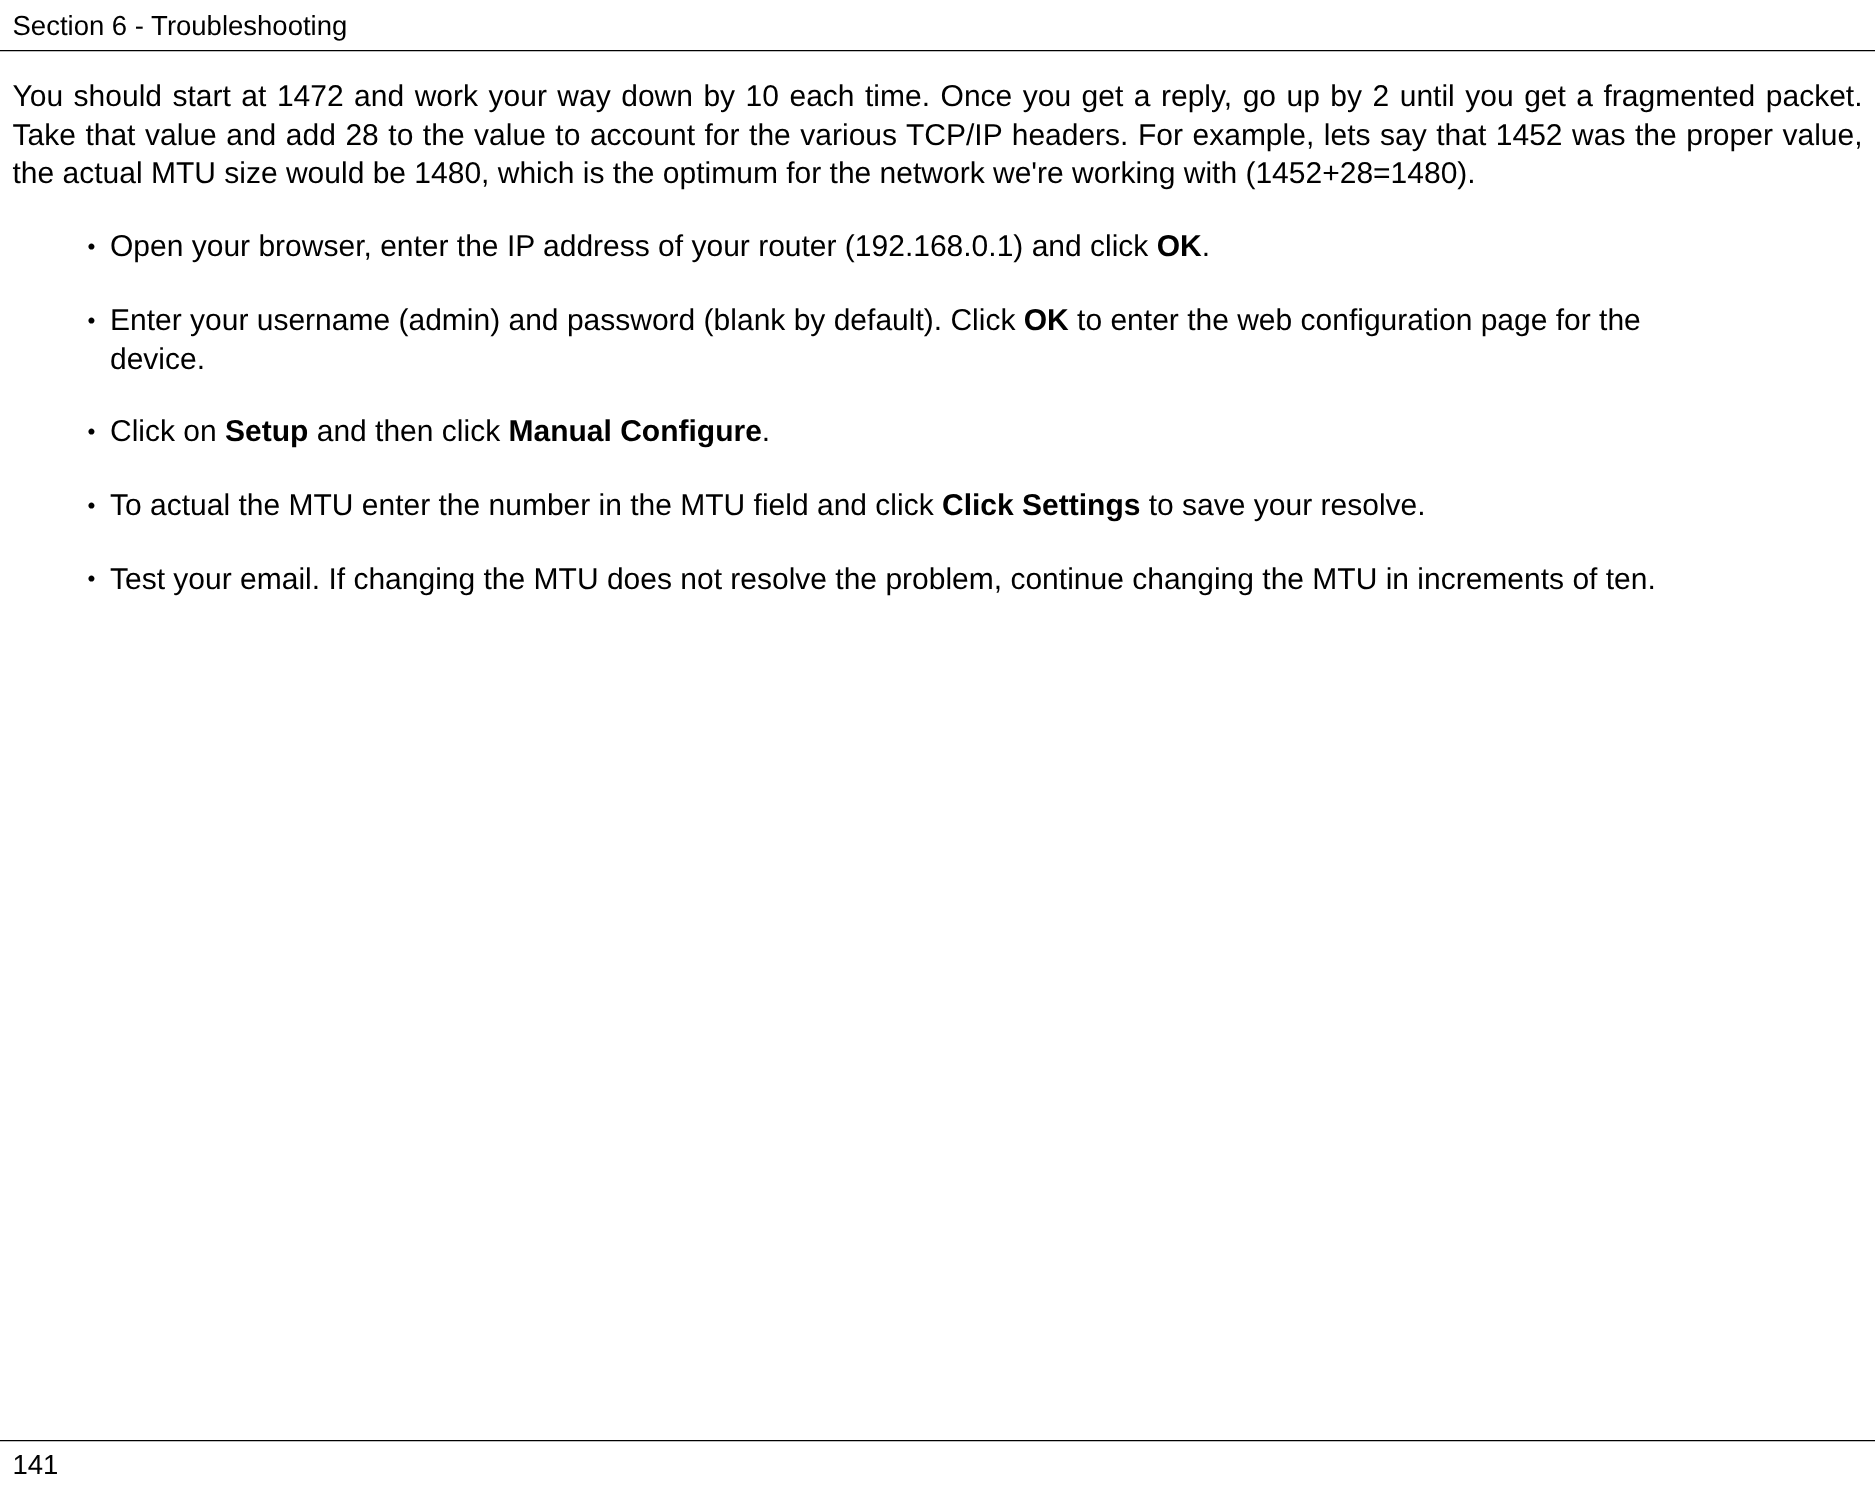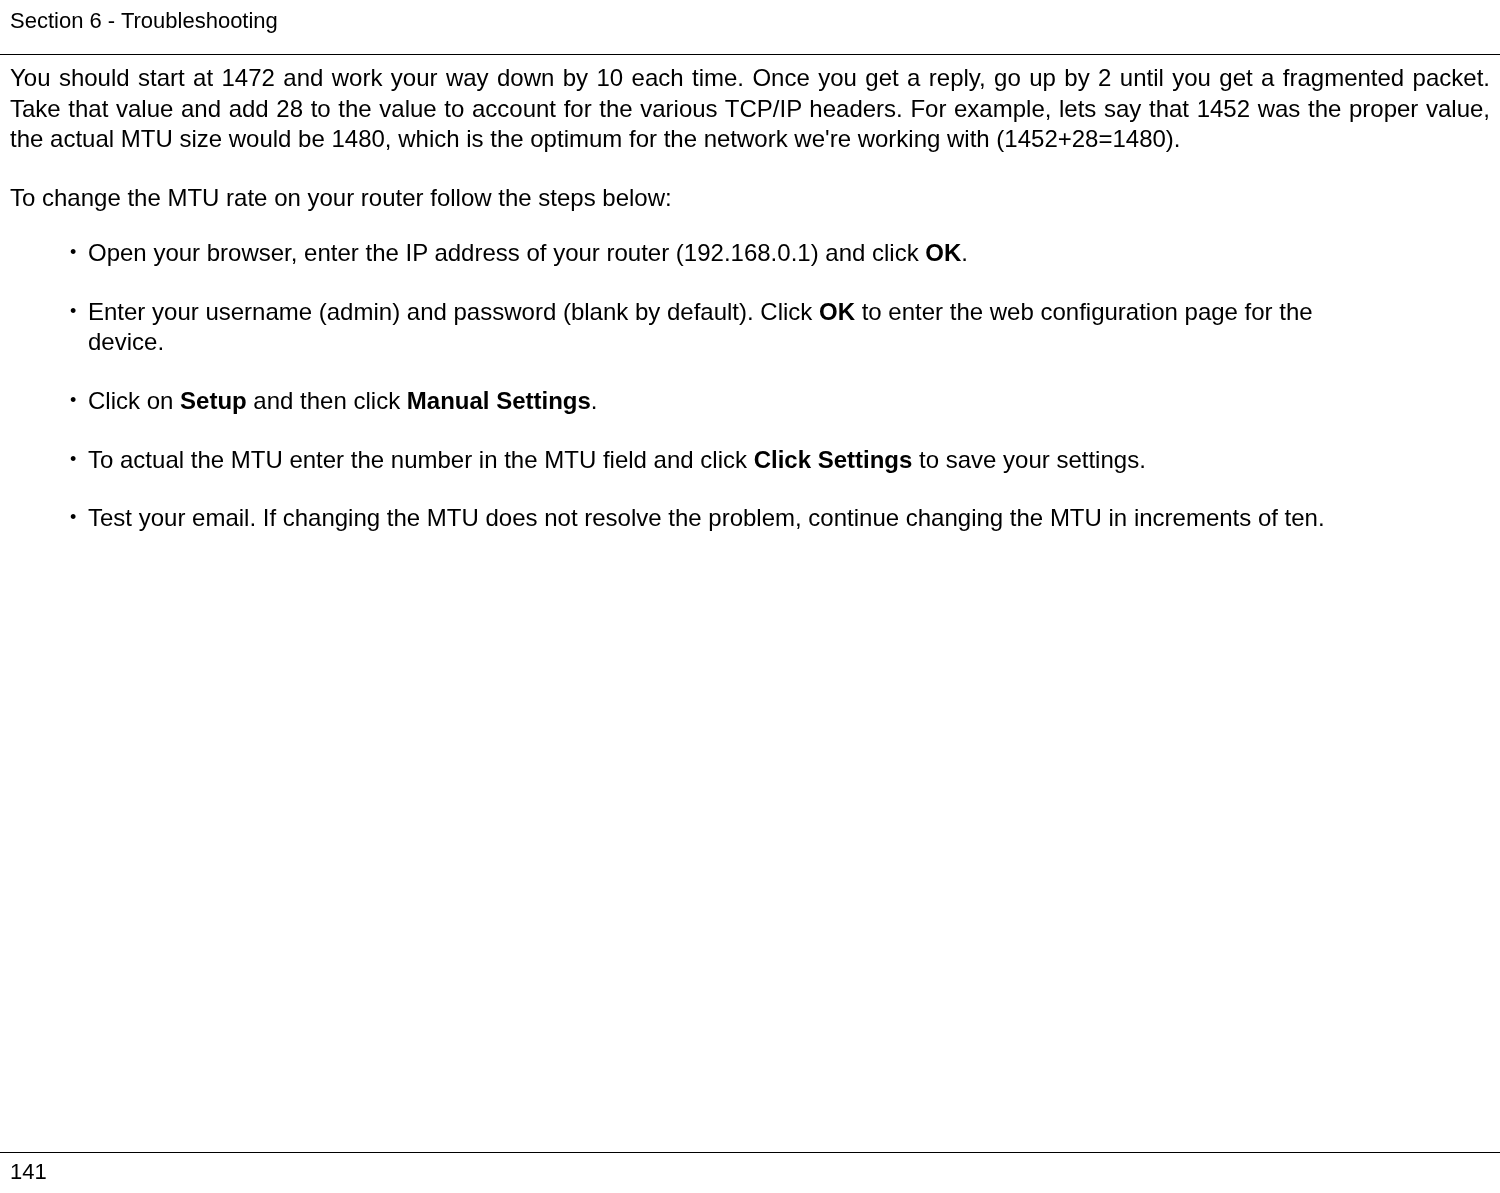--- a/index.html
+++ b/index.html
@@ -10,23 +10,23 @@
     body {
       width: 1500px;
       height: 1193px;
       background: #ffffff;
       font-family: "Myriad Pro", "Segoe UI", Arial, sans-serif;
       color: #000000;
       position: relative;
       padding: 0;
     }
     .header {
-      padding: 8px 10px 20px 10px;
+      padding: 8px 10px 6px 10px;
       border-bottom: 1.5px solid #000;
-      margin-bottom: 8px;
+      margin-bottom: 22px;
     }
     .section-title {
       font-size: 22px;
       font-weight: 400;
       color: #000;
     }
     .content {
       padding: 0 10px;
       font-size: 24px;
       line-height: 1.28;
@@ -79,49 +79,48 @@
   </style>
 </head>
 <body>
 
 <div class="header">
   <div class="section-title">Section 6 - Troubleshooting</div>
 </div>
 
 <div class="content">
   <p class="para1">You should start at 1472 and work your way down by 10 each time. Once you get a reply, go up by 2 until you get a fragmented packet. Take that value and add 28 to the value to account for the various TCP/IP headers. For example, lets say that 1452 was the proper value, the actual MTU size would be 1480, which is the optimum for the network we're working with (1452+28=1480).</p>
-  <p class="para3">To change the MTU rate on your router follow the steps below:</p>
 
   <div class="bullets">
 
     <div class="bullet-item">
       <span class="bullet-marker">•</span>
       <span class="bullet-text">
         <span>Open your browser, enter the IP address of your router (192.168.0.1) and click </span><span class="bold">OK</span><span>.</span>
       </span>
     </div>
 
     <div class="bullet-item">
       <span class="bullet-marker">•</span>
       <span class="bullet-text">
         <span>Enter your username (admin) and password (blank by default). Click </span><span class="bold">OK</span><span> to enter the web configuration page for the device.</span>
       </span>
     </div>
 
     <div class="bullet-item">
       <span class="bullet-marker">•</span>
       <span class="bullet-text">
-        <span>Click on </span><span class="bold">Setup</span><span> and then click </span><span class="bold">Manual Settings</span><span>.</span>
+        <span>Click on </span><span class="bold">Setup</span><span> and then click </span><span class="bold">Manual Configure</span><span>.</span>
       </span>
     </div>
 
     <div class="bullet-item">
       <span class="bullet-marker">•</span>
       <span class="bullet-text">
-        <span>To actual the MTU enter the number in the MTU field and click </span><span class="bold">Click Settings</span><span> to save your settings.</span>
+        <span>To actual the MTU enter the number in the MTU field and click </span><span class="bold">Click Settings</span><span> to save your resolve.</span>
       </span>
     </div>
 
     <div class="bullet-item">
       <span class="bullet-marker">•</span>
       <span class="bullet-text">
         <span>Test your email. If changing the MTU does not resolve the problem, continue changing the MTU in increments of ten.</span>
       </span>
     </div>
 

